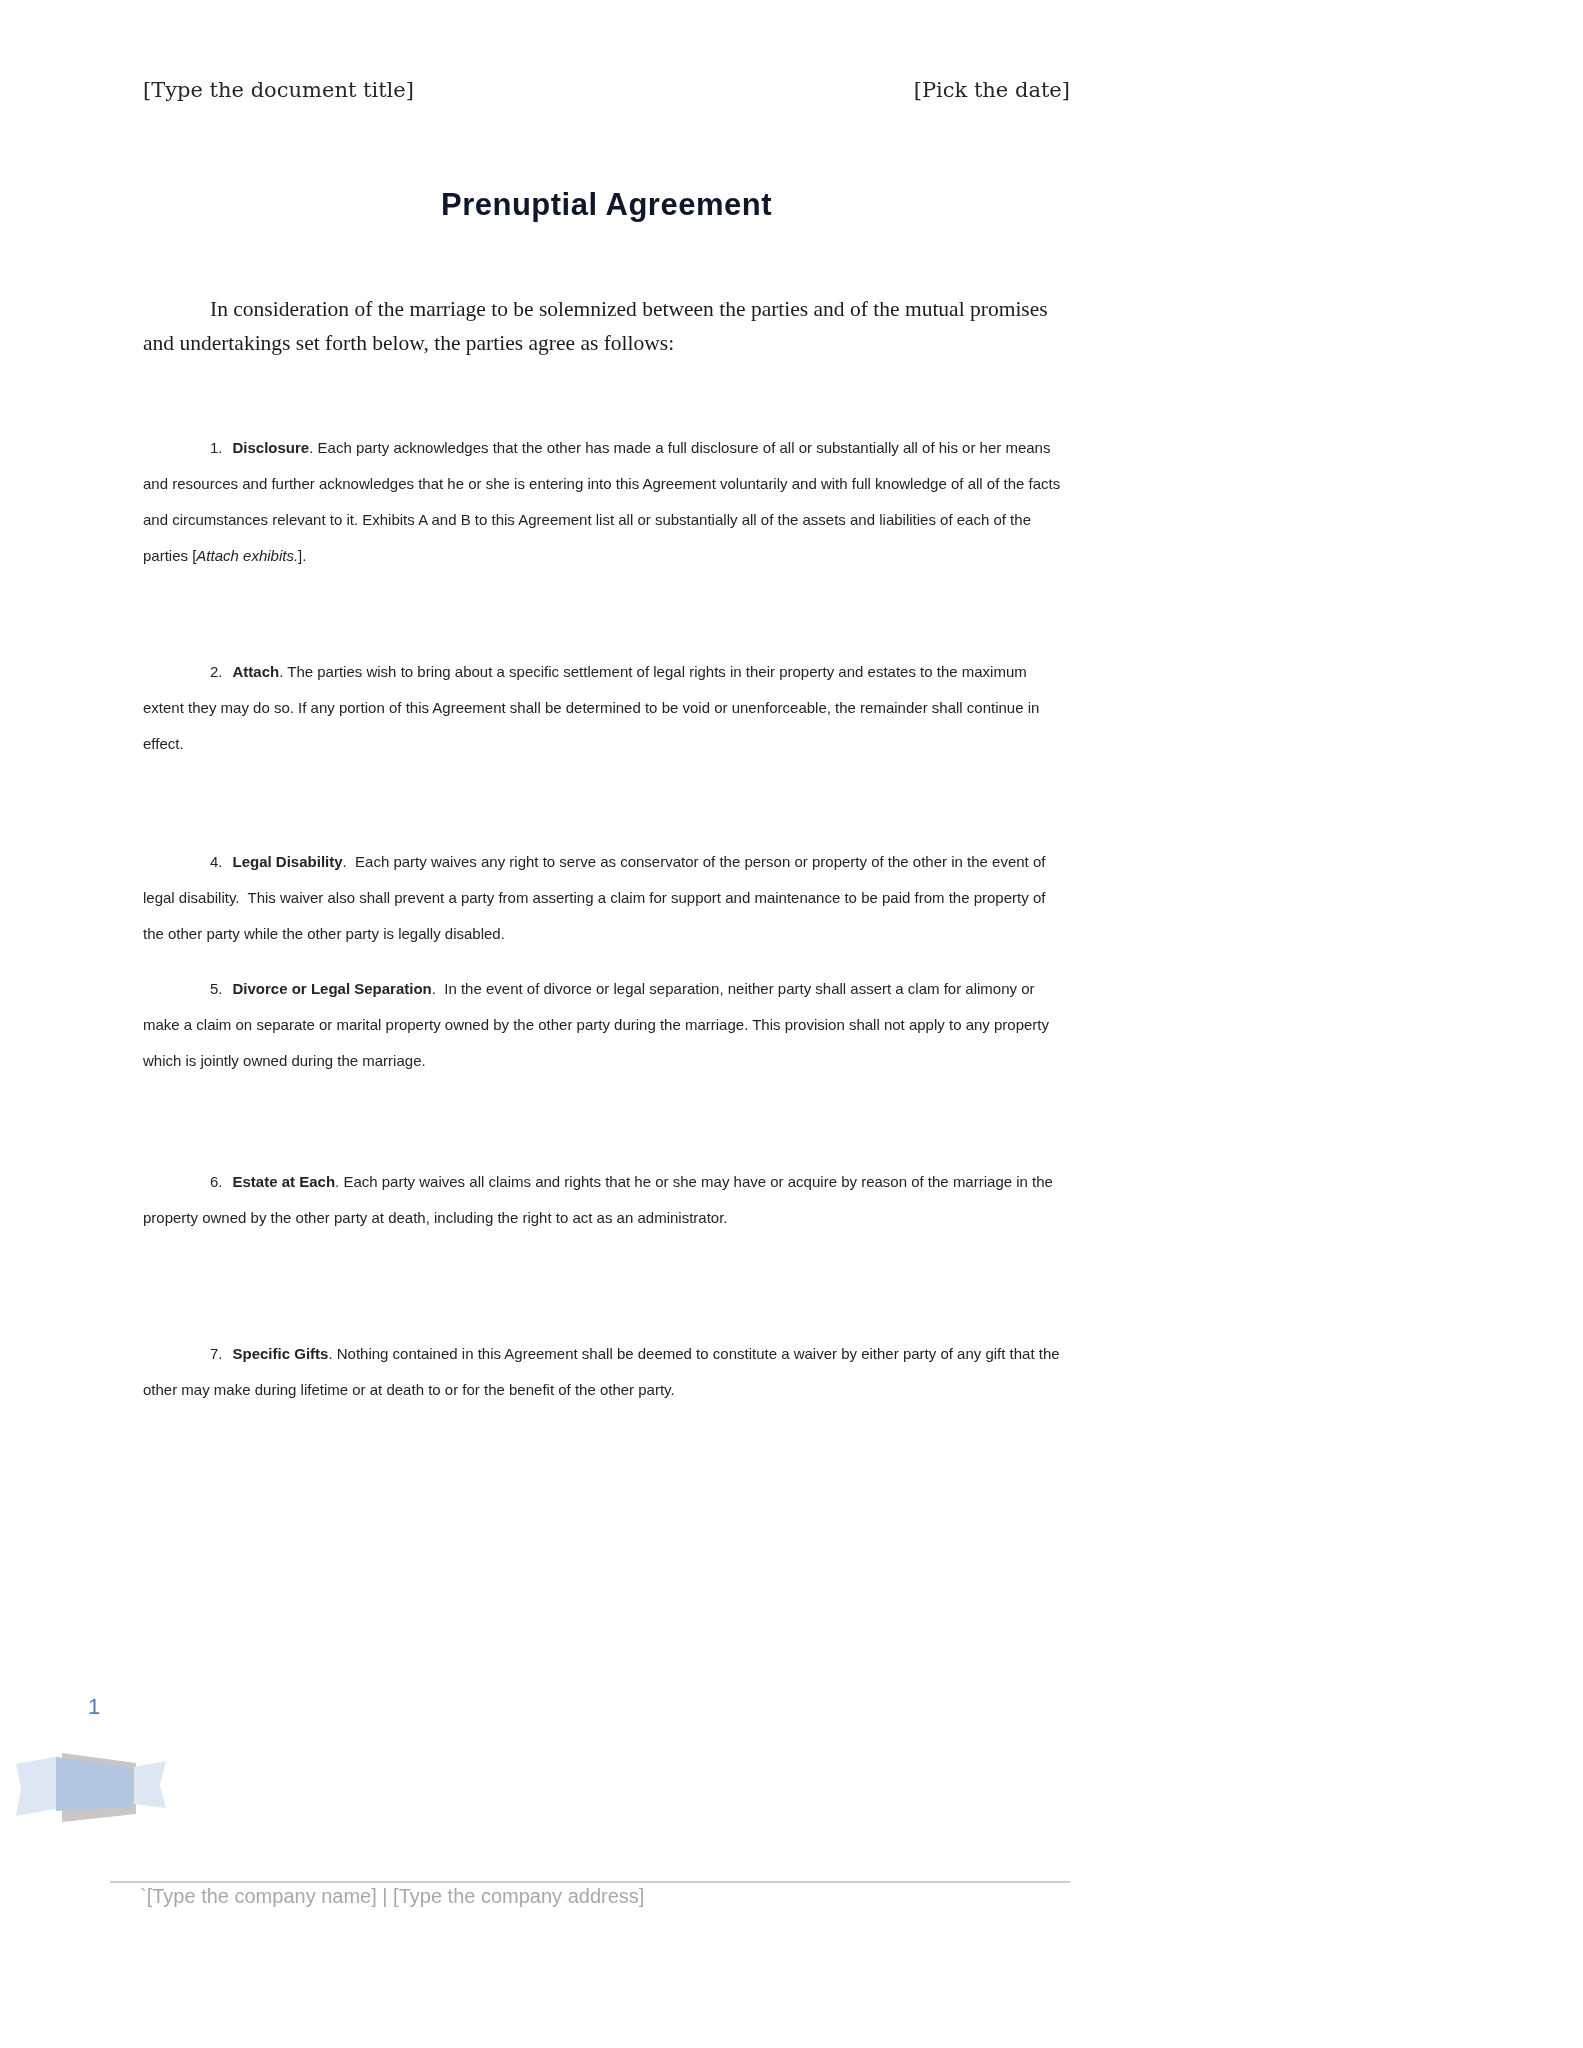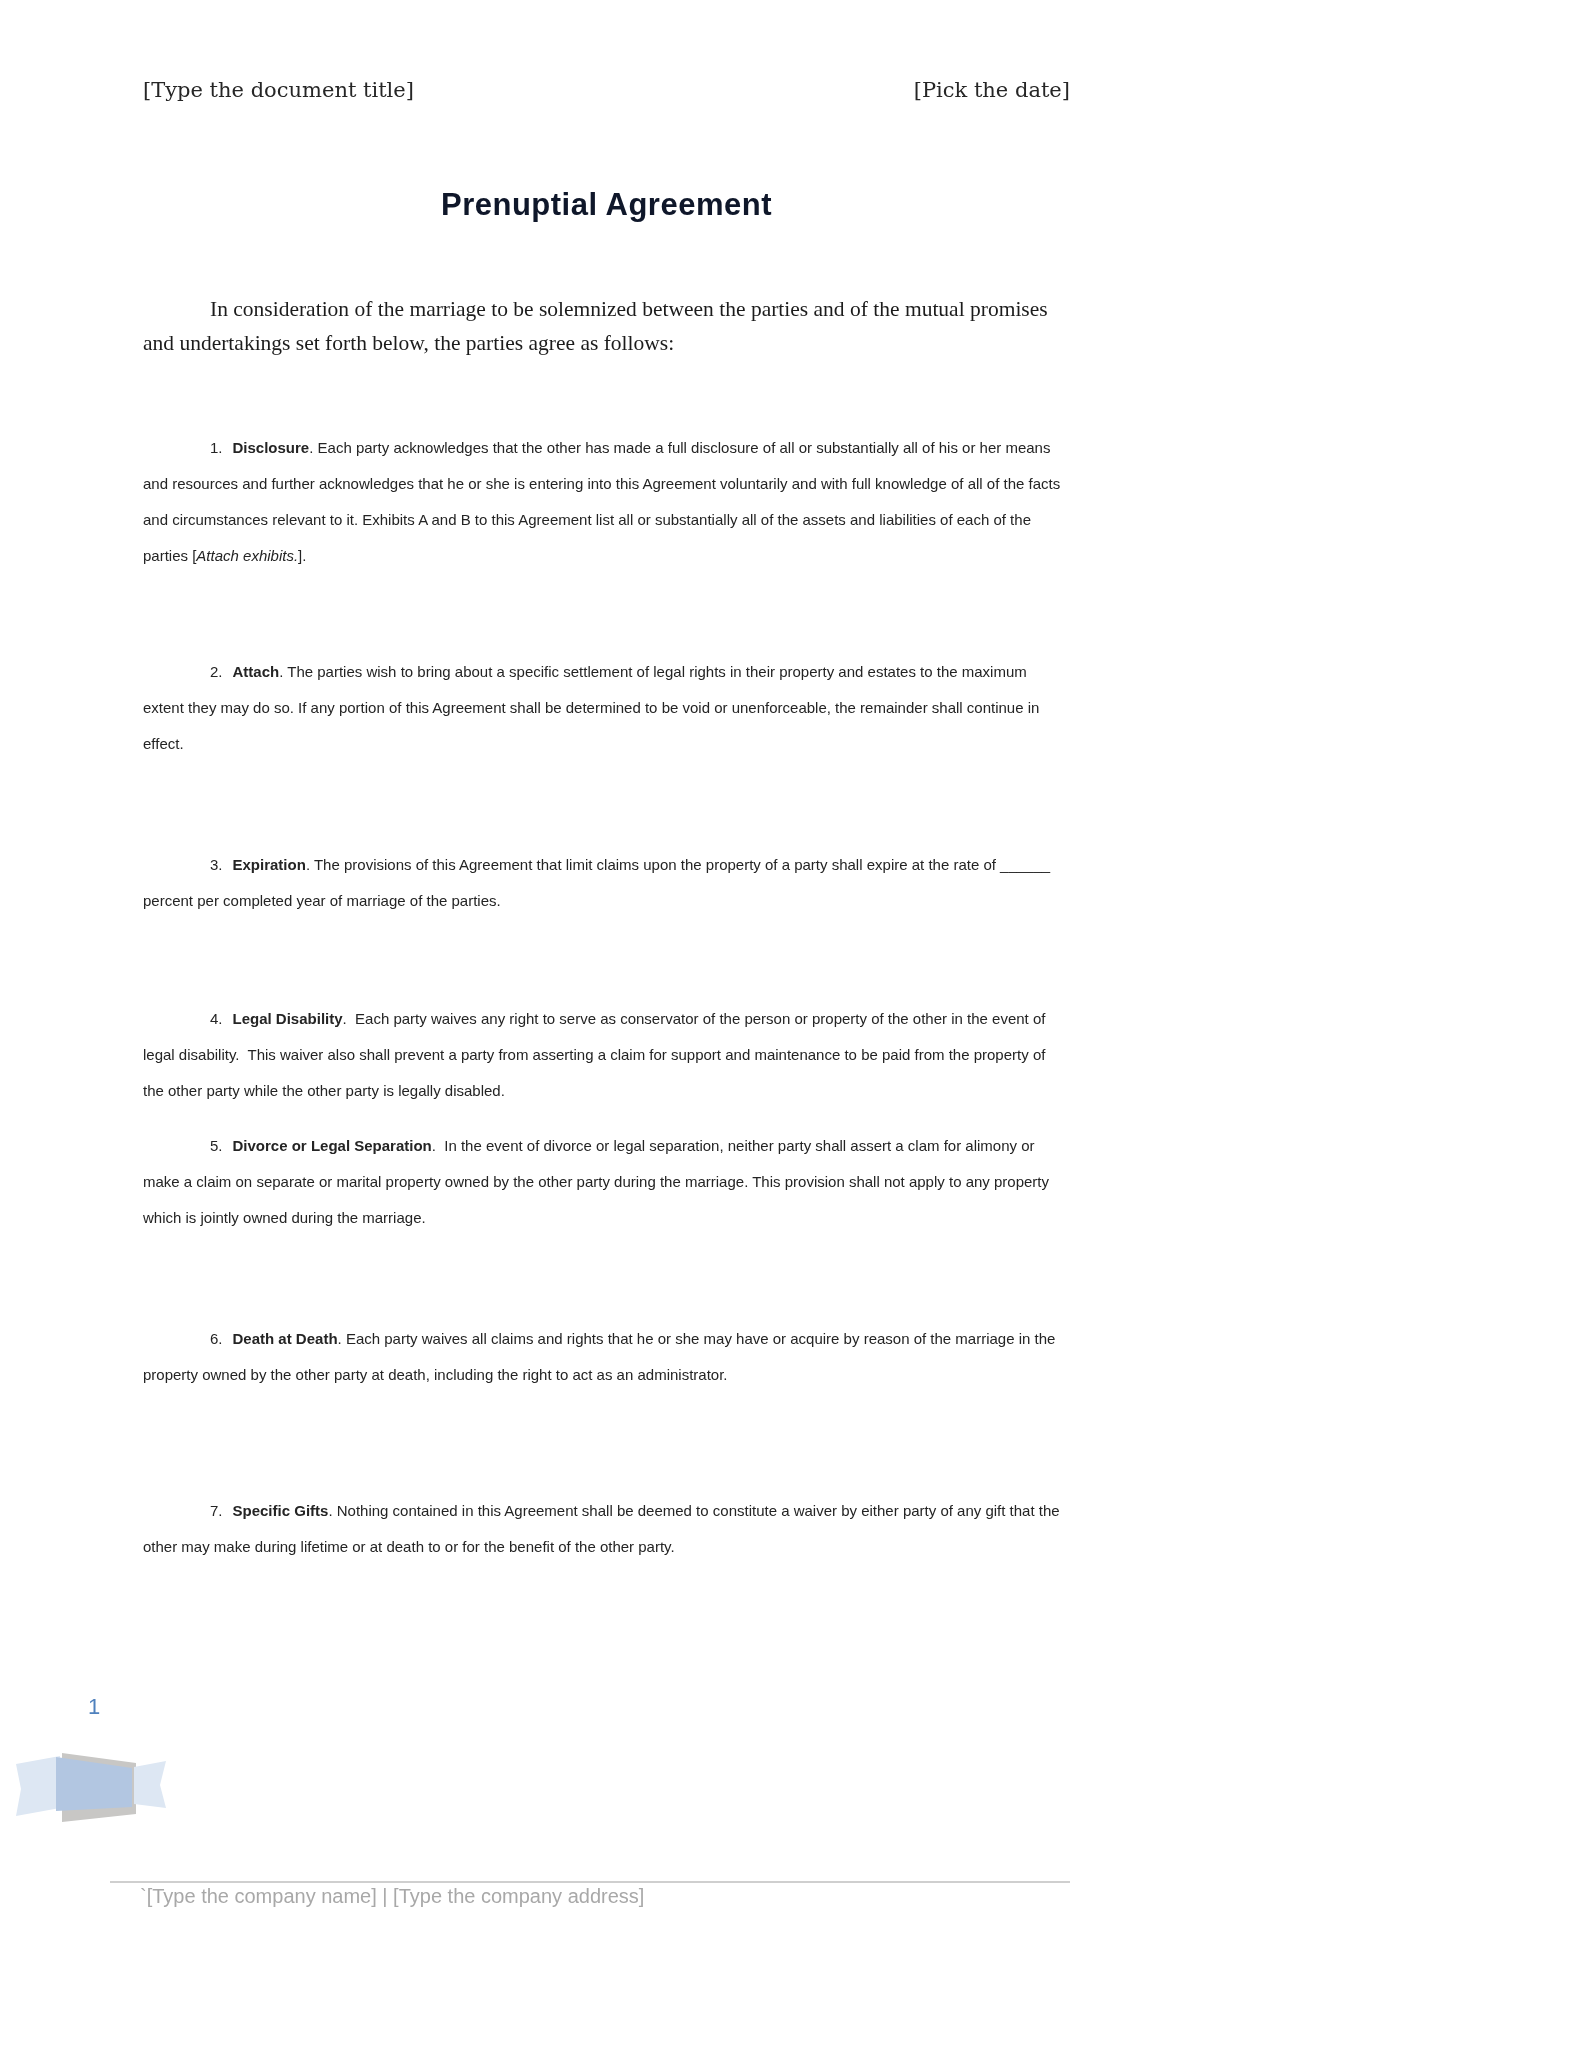--- a/index.html
+++ b/index.html
@@ -93,27 +93,26 @@
 
     <div class="main-title">Prenuptial Agreement</div>
 
 
     <p class="p-serif p-consideration">In consideration of the marriage to be solemnized between the parties and of the mutual promises and undertakings set forth below, the parties agree as follows:</p>
 
     <p class="sec s1"><span class="snum">1.</span><b>Disclosure</b><span>. Each party acknowledges that the other has made a full disclosure of all or substantially all of his or her means and resources and further acknowledges that he or she is entering into this Agreement voluntarily and with full knowledge of all of the facts and circumstances relevant to it. Exhibits A and B to this Agreement list all or substantially all of the assets and liabilities of each of the parties [</span><i>Attach exhibits.</i><span>].</span></p>
 
     <p class="sec s2"><span class="snum">2.</span><b>Attach</b><span>. The parties wish to bring about a specific settlement of legal rights in their property and estates to the maximum extent they may do so. If any portion of this Agreement shall be determined to be void or unenforceable, the remainder shall continue in effect.</span></p>
 
-    <p class="sec s3"><span class="snum">3.</span><b>Expiration</b><span>. The provisions of this Agreement that limit claims upon the property of a party shall expire at the rate of ______ percent per completed year of marriage of the parties.</span></p>
 
     <p class="sec s4"><span class="snum">4.</span><b>Legal Disability</b><span>.  Each party waives any right to serve as conservator of the person or property of the other in the event of legal disability.  This waiver also shall prevent a party from asserting a claim for support and maintenance to be paid from the property of the other party while the other party is legally disabled.</span></p>
 
     <p class="sec s5"><span class="snum">5.</span><b>Divorce or Legal Separation</b><span>.  In the event of divorce or legal separation, neither party shall assert a clam for alimony or make a claim on separate or marital property owned by the other party during the marriage. This provision shall not apply to any property which is jointly owned during the marriage.</span></p>
 
-    <p class="sec s6"><span class="snum">6.</span><b>Death at Death</b><span>. Each party waives all claims and rights that he or she may have or acquire by reason of the marriage in the property owned by the other party at death, including the right to act as an administrator.</span></p>
+    <p class="sec s6"><span class="snum">6.</span><b>Estate at Each</b><span>. Each party waives all claims and rights that he or she may have or acquire by reason of the marriage in the property owned by the other party at death, including the right to act as an administrator.</span></p>
 
     <p class="sec s7"><span class="snum">7.</span><b>Specific Gifts</b><span>. Nothing contained in this Agreement shall be deemed to constitute a waiver by either party of any gift that the other may make during lifetime or at death to or for the benefit of the other party.</span></p>
 
   </div>
 
   <div class="page-number">1</div>
 
   <svg class="ribbon" viewBox="0 0 155 85" xmlns="http://www.w3.org/2000/svg">
 
     <polygon points="48,9 122,19 122,70 48,78" fill="#c8c7c5"></polygon>

